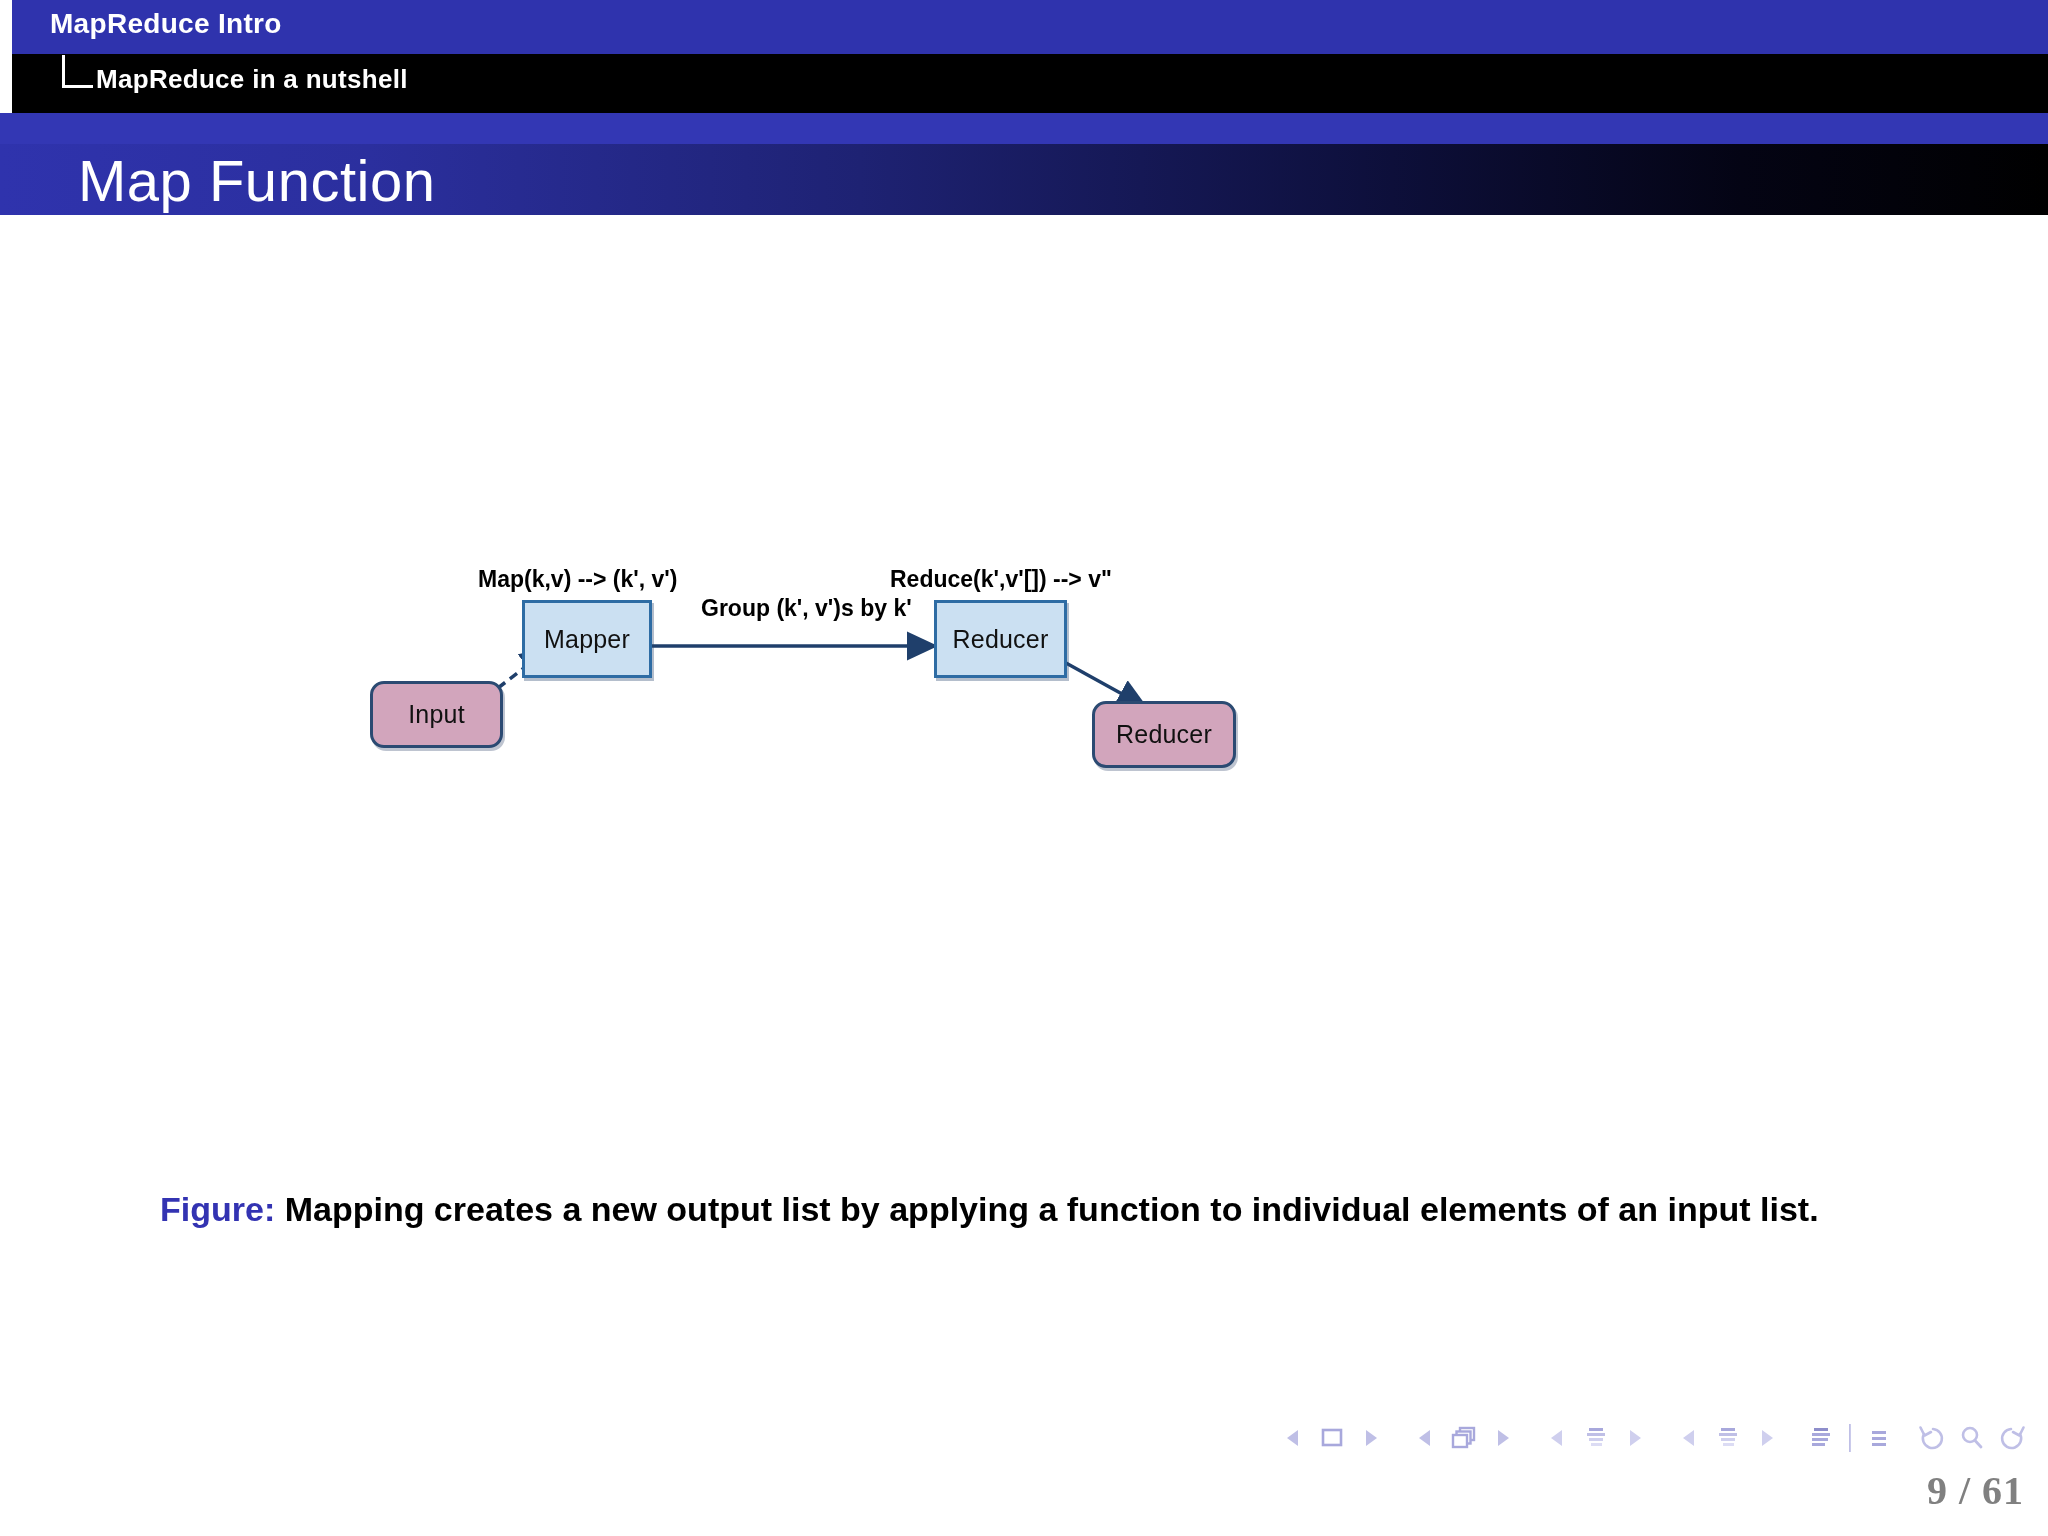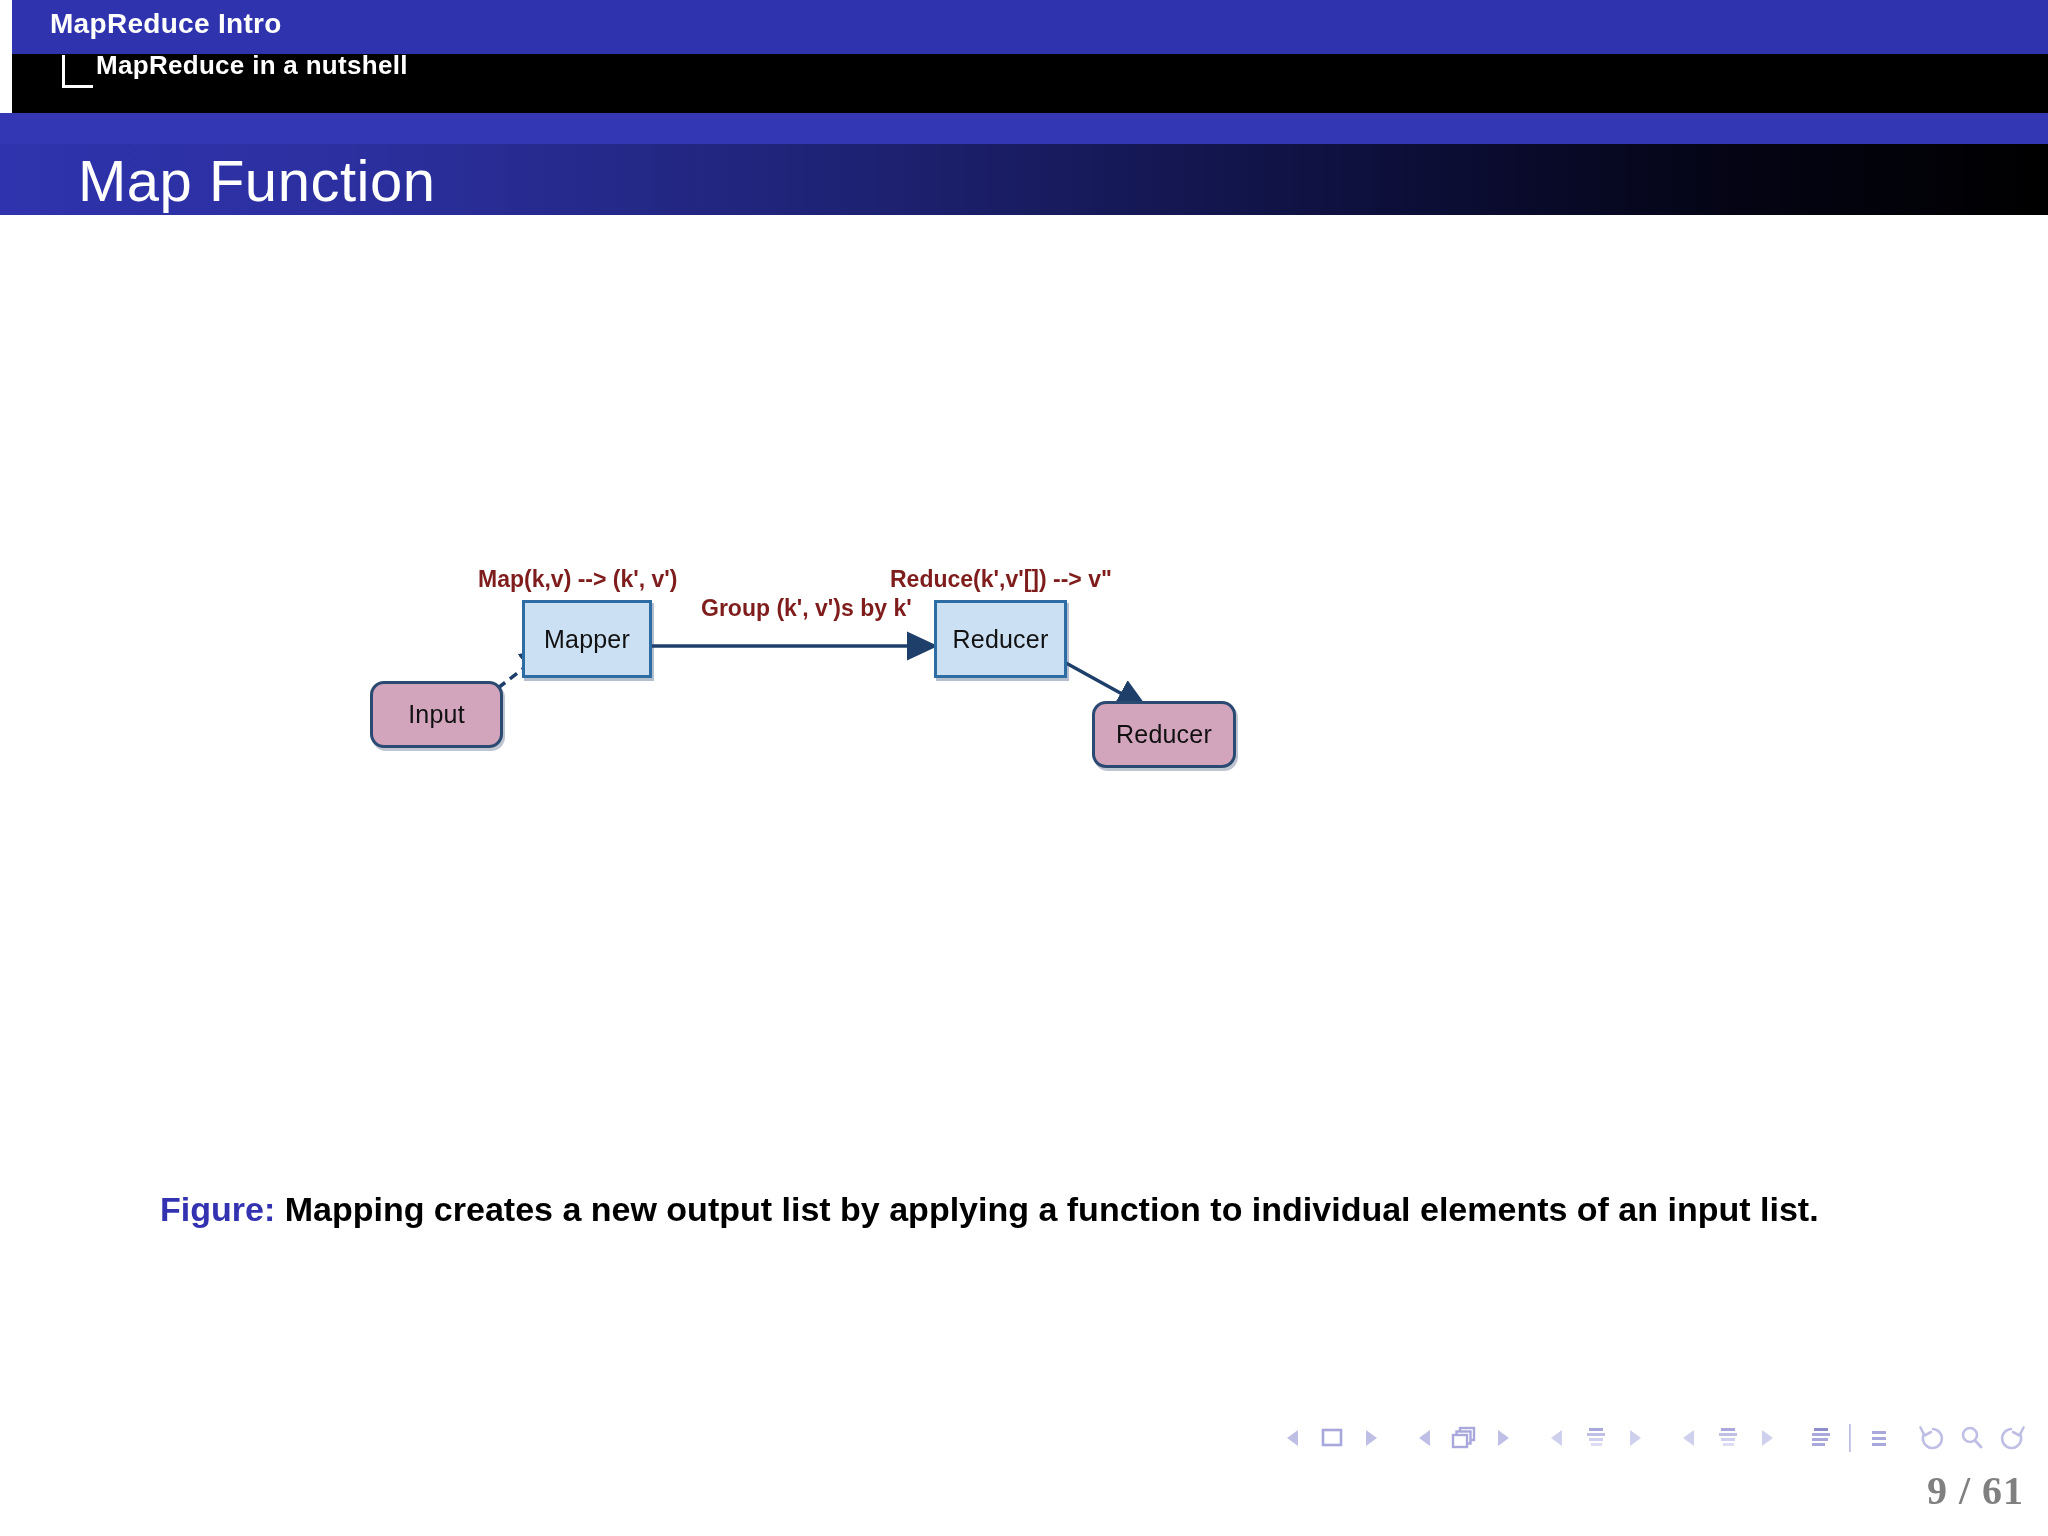--- a/index.html
+++ b/index.html
@@ -63,21 +63,21 @@
     margin-bottom: 8px;
     margin-right: 3px;
   }
   .crumb-sub {
     color: #ffffff;
     font-size: 26px;
     font-weight: bold;
     letter-spacing: 0.3px;
     white-space: nowrap;
     line-height: 30px;
-    margin-bottom: 16px;
+    margin-bottom: 2px;
   }
 
   
   .titleband {
     position: absolute;
     top: 113px; left: 0;
     width: 2048px;
     height: 78px;
   }
   .titleband-upper {
@@ -130,21 +130,21 @@
     width: 1120px;
     height: 290px;
   }
   .diagram svg { display: block; }
 
   .dg-label {
     position: absolute;
     font-family: "Liberation Sans", sans-serif;
     font-weight: bold;
     font-size: 23px;
-    color: #7f1d1d;
+    color: #000000;
     white-space: nowrap;
   }
 
   .node {
     position: absolute;
     box-sizing: border-box;
     display: flex;
     align-items: center;
     justify-content: center;
   }

